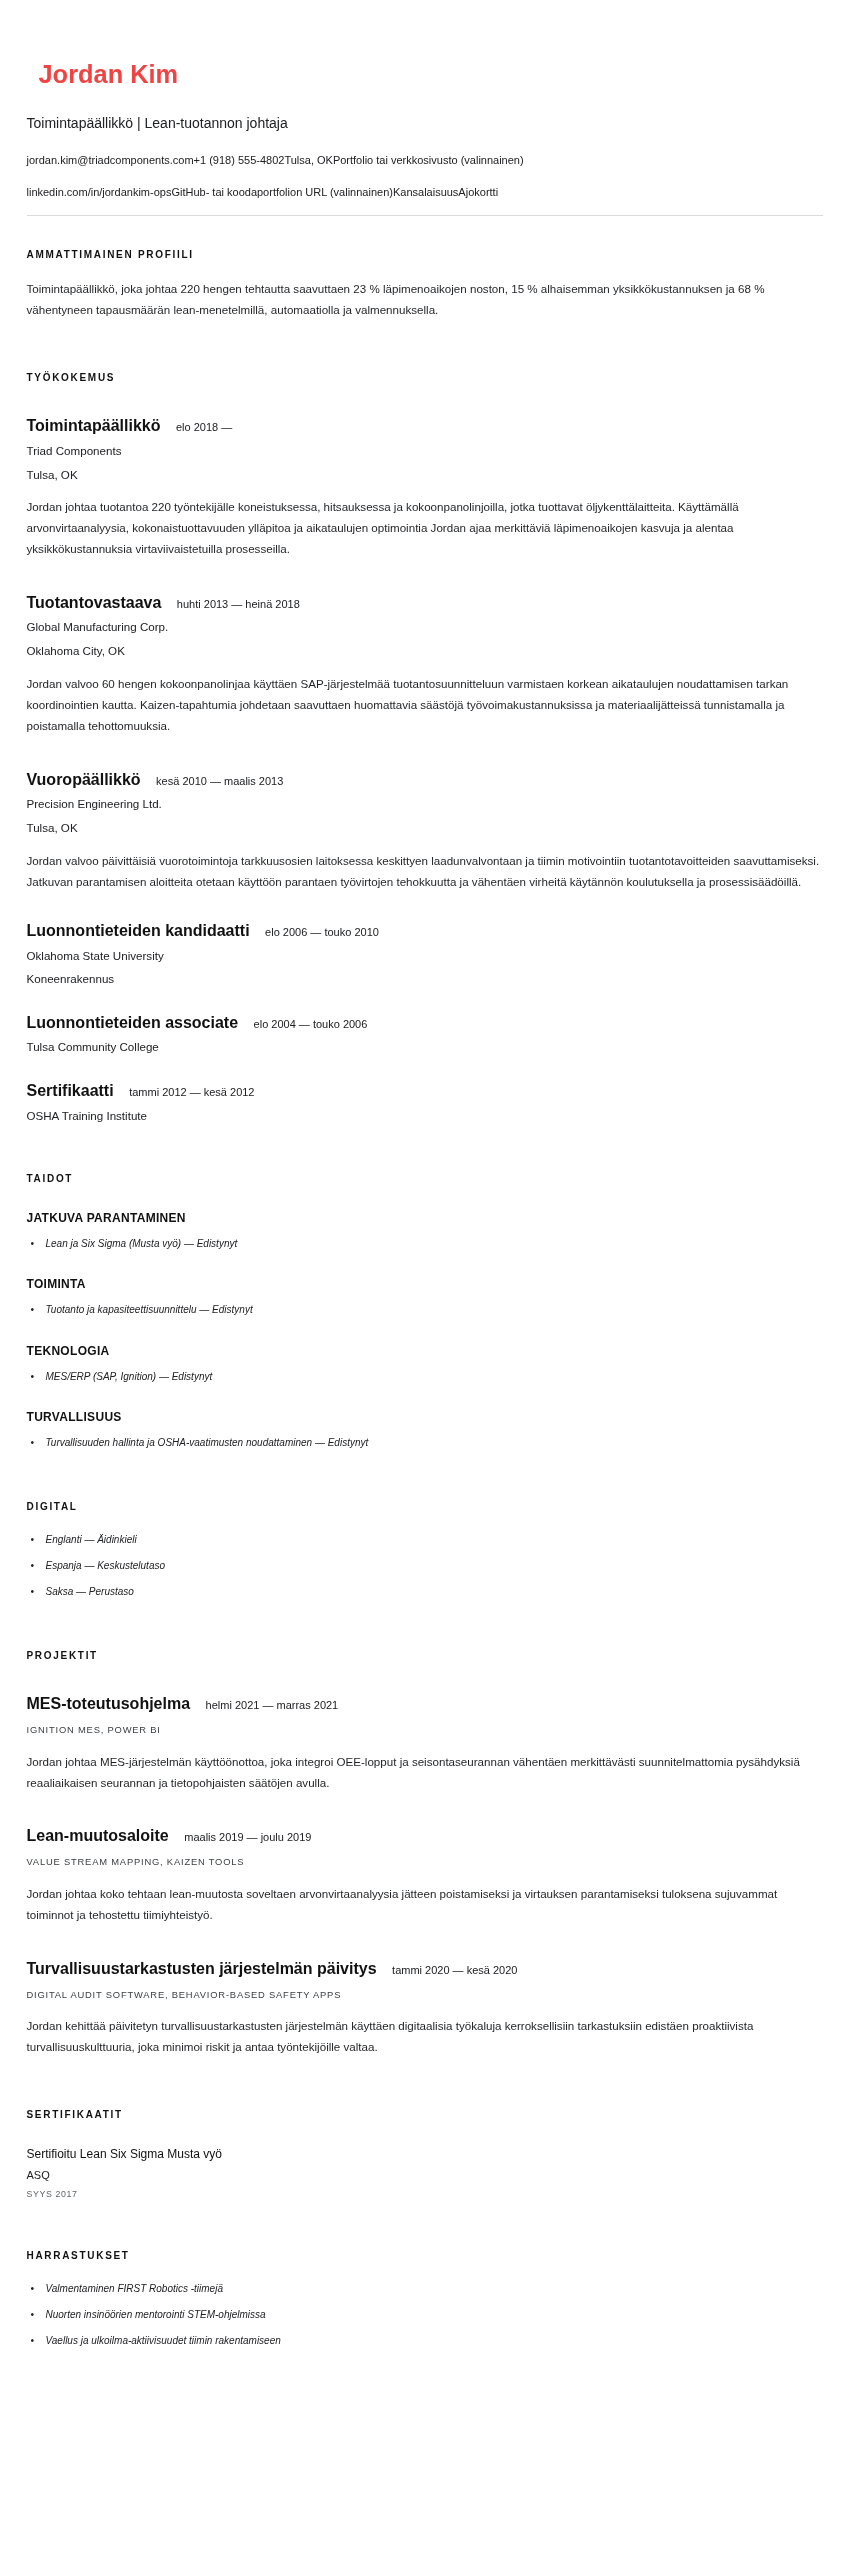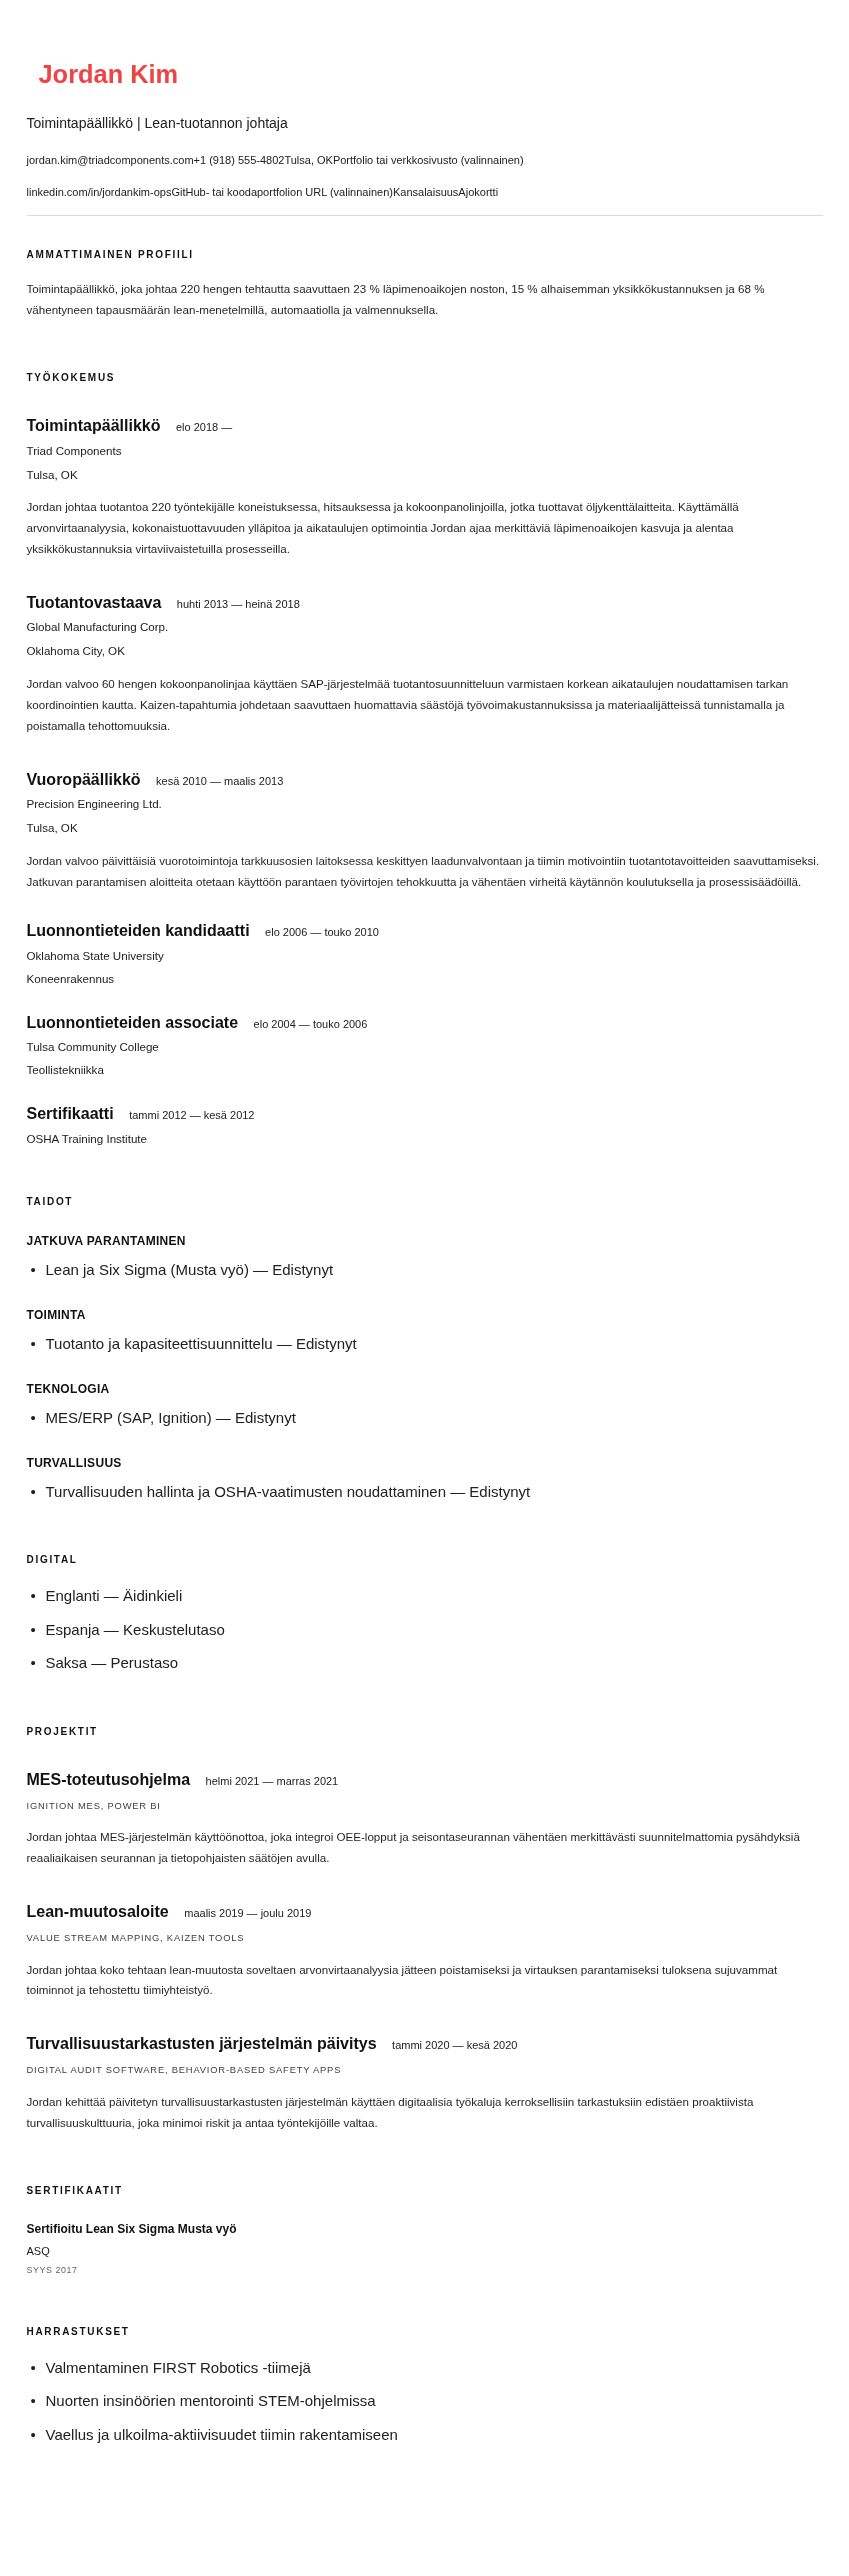--- a/index.html
+++ b/index.html
@@ -67,36 +67,37 @@
     margin: 0;
     font-size: 12px;
     font-weight: 700;
     letter-spacing: 0.3px;
     color: #111111;
   }
   ul.bullets {
     list-style: none;
     margin: 11px 0 0 0;
     padding: 0;
-    font-size: 15px;
+    font-size: 10px;
+    font-style: italic;
   }
   ul.bullets li {
     position: relative;
     padding-left: 19px;
     margin-top: 11px;
     line-height: 1.5;
   }
   ul.bullets li::before {
     content: "\2022";
     position: absolute;
     left: 3.9px;
     top: 0;
   }
   ul.bullets.lang { margin-top: 20px; }
-  .cert-name { margin-top: 26.5px; font-size: 12px; font-weight: 700; color: #111111; }
+  .cert-name { margin-top: 26.5px; font-size: 12px; font-weight: 400; color: #111111; }
   .cert-issuer { margin-top: 8.8px; font-size: 11px; }
   .cert-date {
     margin-top: 7.7px;
     font-size: 8.8px;
     letter-spacing: 0.6px;
     color: #5f6368;
   }
 </style>
 </head>
 <body>
@@ -161,21 +162,20 @@
       <div class="entry-org">Oklahoma State University</div>
       <div class="entry-field">Koneenrakennus</div>
     </article>
 
     <article class="entry-sm">
       <div class="entry-header">
         <h3 class="entry-title">Luonnontieteiden associate</h3>
         <span class="entry-date">elo 2004 — touko 2006</span>
       </div>
       <div class="entry-org">Tulsa Community College</div>
-      <div class="entry-field">Teollistekniikka</div>
     </article>
 
     <article class="entry-sm">
       <div class="entry-header">
         <h3 class="entry-title">Sertifikaatti</h3>
         <span class="entry-date">tammi 2012 — kesä 2012</span>
       </div>
       <div class="entry-org">OSHA Training Institute</div>
     </article>
   </section>

